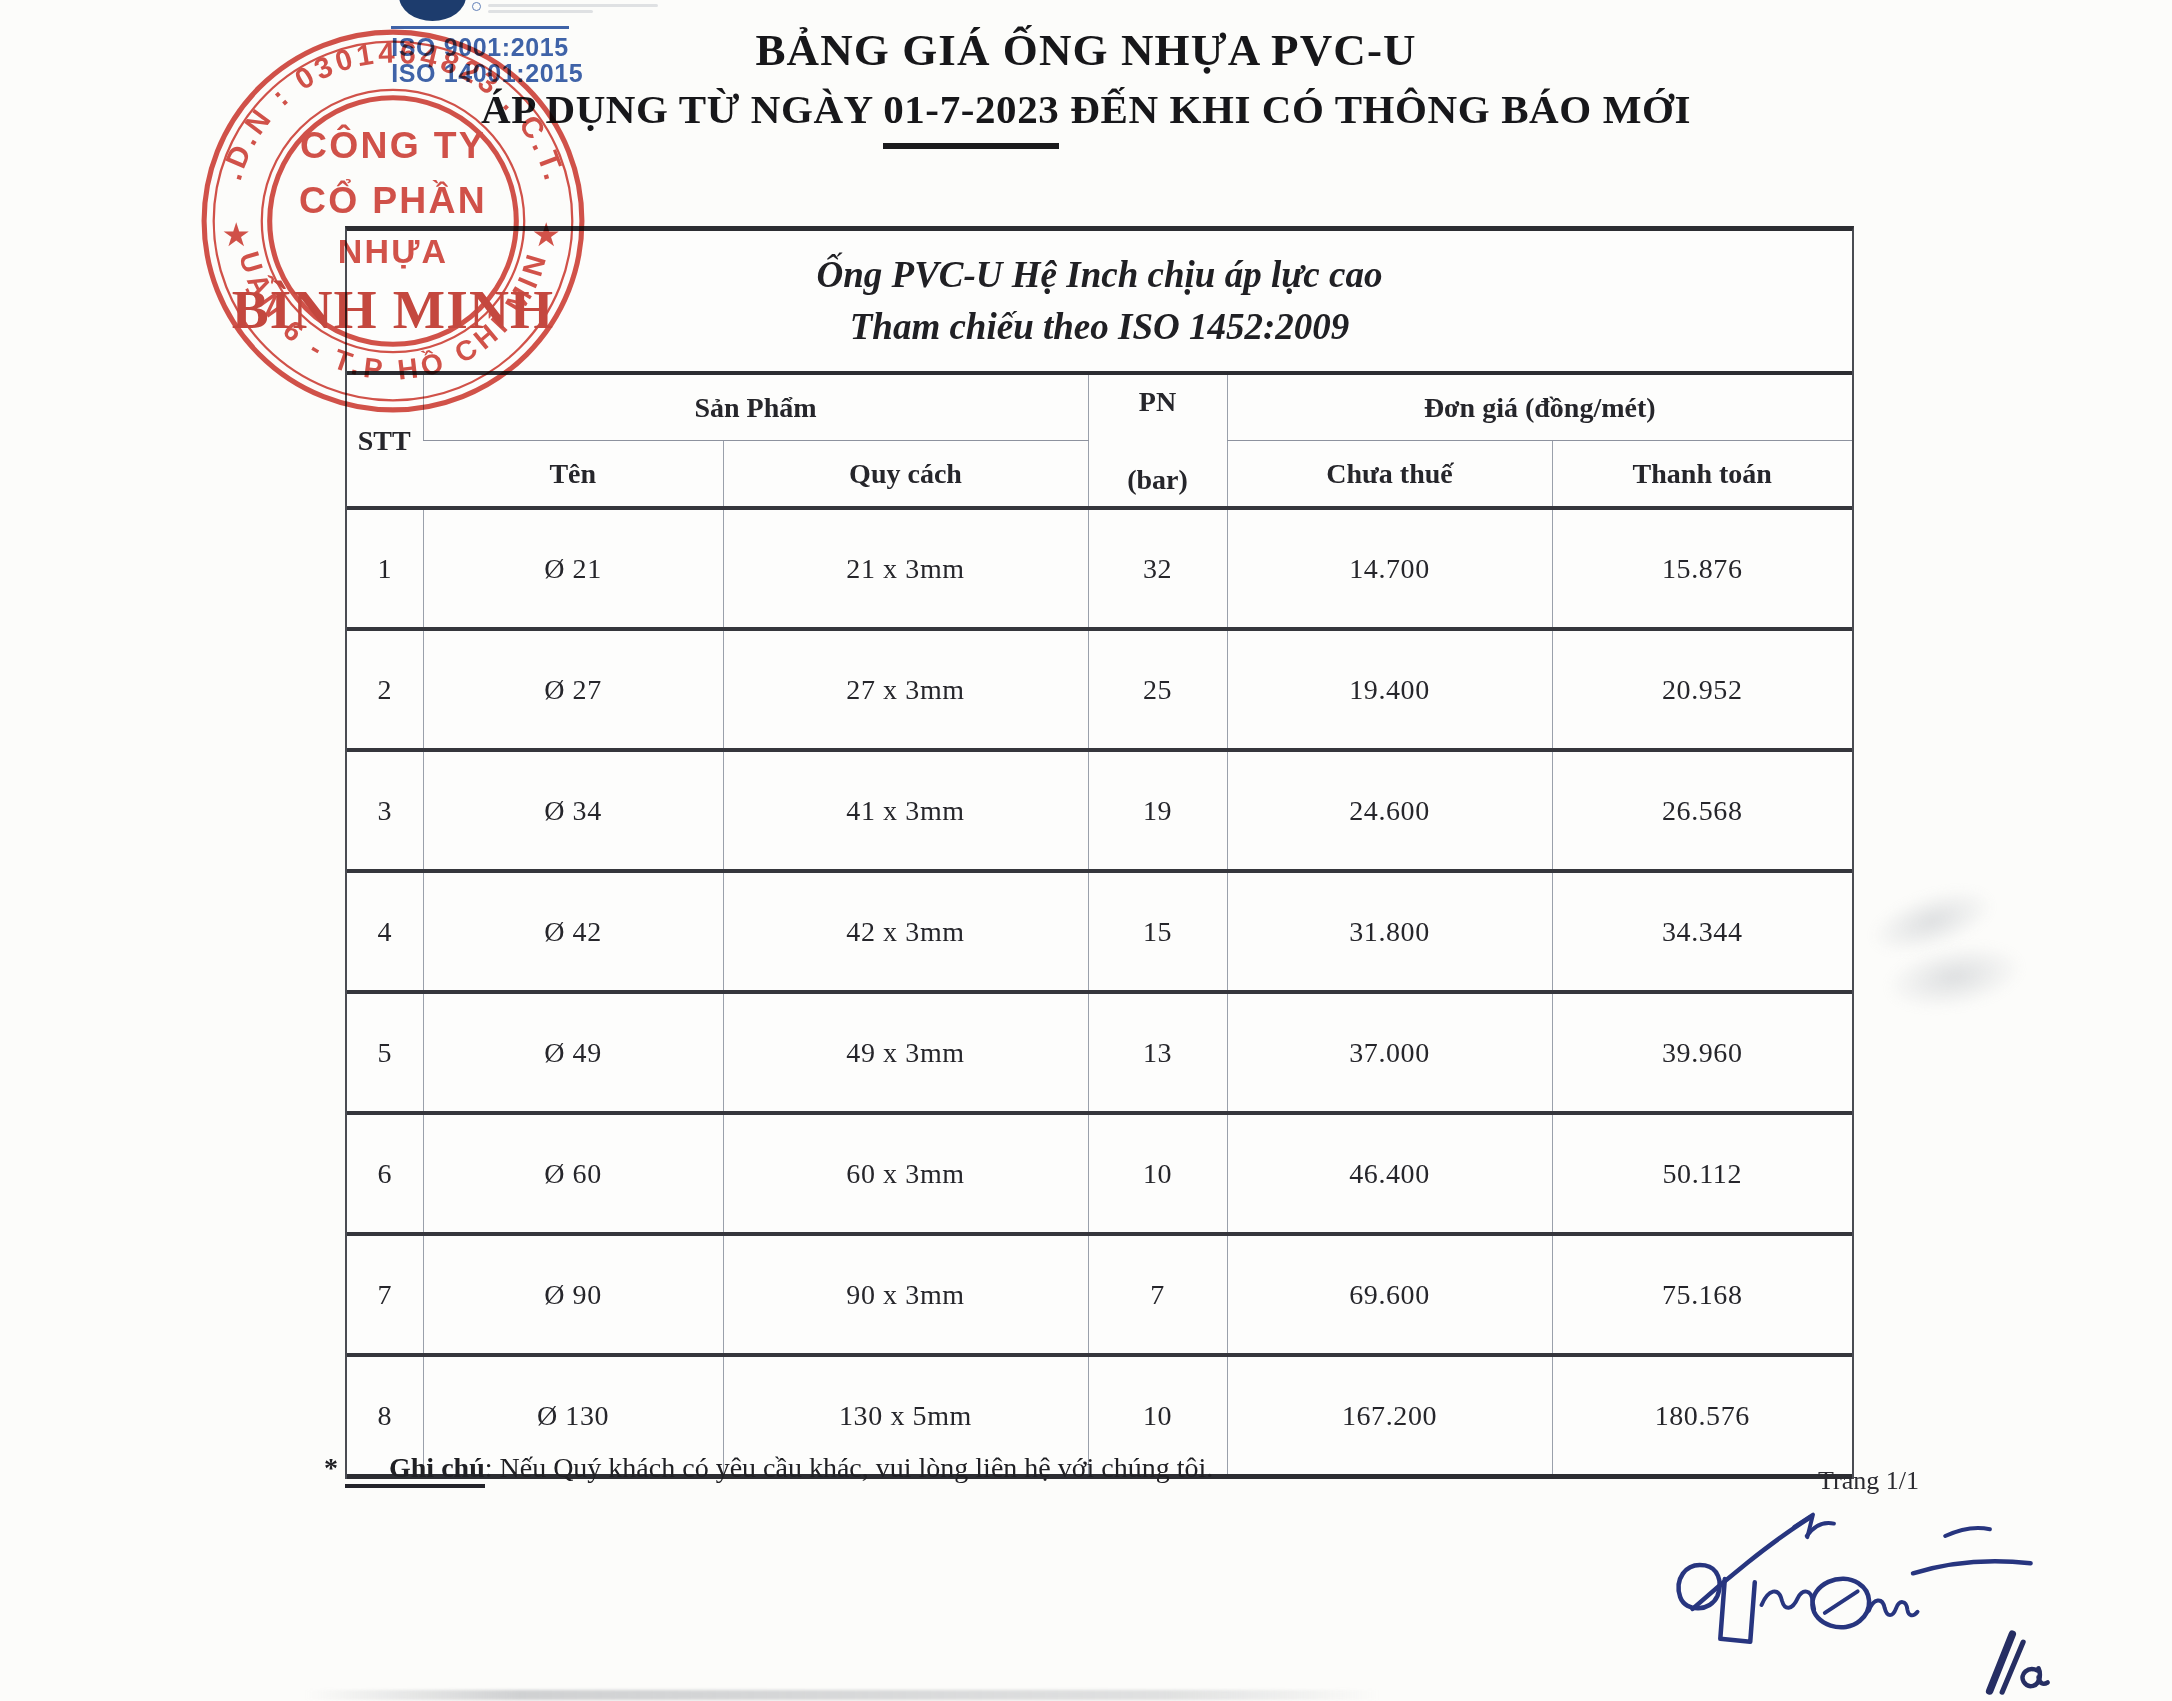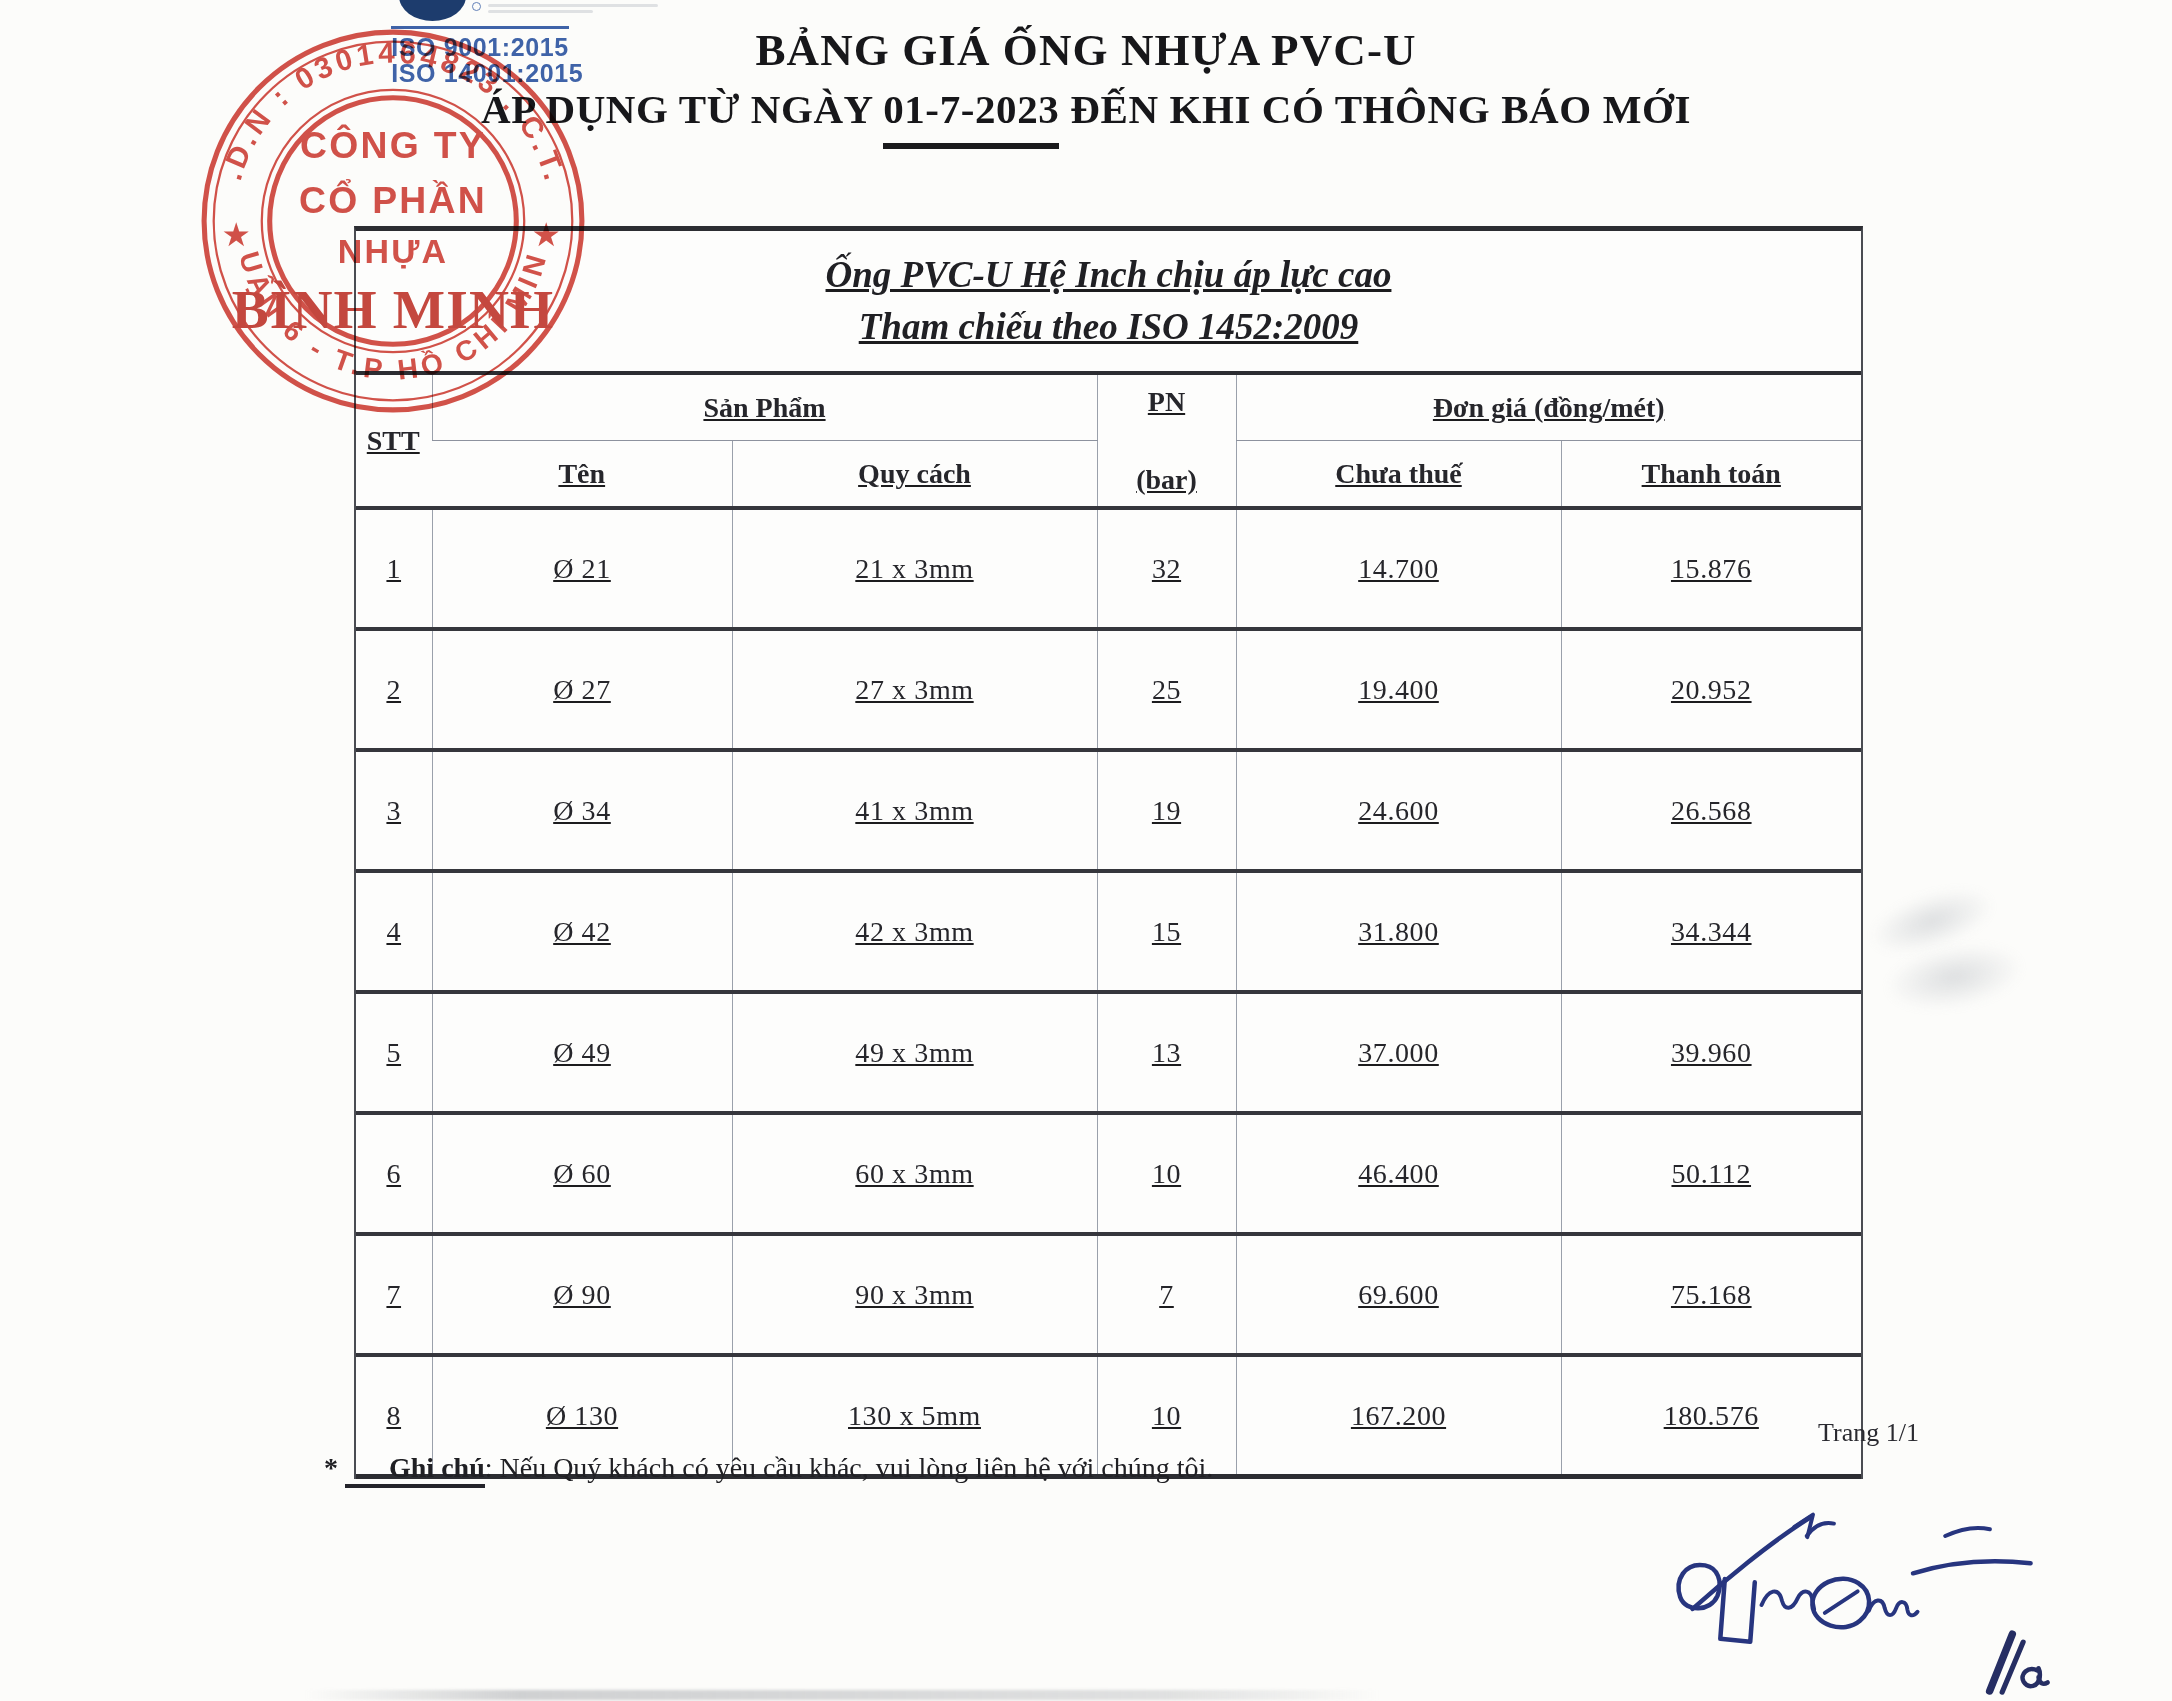--- a/index.html
+++ b/index.html
@@ -52,23 +52,23 @@
   .stamp .arc-text-b { font-family:"Liberation Sans", sans-serif; font-weight:bold;
     font-size:50px; letter-spacing:9px; }
   .stamp .c1 { font-family:"Liberation Sans", sans-serif; font-weight:bold; font-size:66px; letter-spacing:4px;}
   .stamp .c3 { font-family:"Liberation Sans", sans-serif; font-weight:bold; font-size:60px; letter-spacing:4px;}
   .stamp .c4 { font-family:"Liberation Serif", serif; font-weight:bold; font-size:98px;
     letter-spacing:2px; fill:#c23a30; }
   .stamp .star { font-size:58px; }
 
   
   .table-box {
-    position:absolute; left:354px; top:226px; width:1505px;
+    position:absolute; left:345px; top:226px; width:1505px;
     border:2.3px solid #4a4c52; border-top:5.1px solid #2c2d32; border-bottom:none;
-    background:rgba(255,255,255,.35); z-index:3;text-decoration:underline;
+    background:rgba(255,255,255,.35); z-index:3;
   }
   .tbl-title {
     height:140px; border-bottom:4.5px solid #2c2d32;
     display:flex; flex-direction:column; align-items:center; justify-content:center;
     font-style:italic; font-weight:bold; font-size:37px; line-height:52px; color:#202024;
   }
   table.price { width:100%; border-collapse:collapse; table-layout:fixed; }
   table.price th, table.price td { font-size:28px; color:#26262b; }
   table.price thead th {
     font-weight:bold; height:63px; text-align:center; vertical-align:middle;
@@ -83,21 +83,21 @@
     height:115px; text-align:center; vertical-align:middle;
     border-top:4px solid #35363c; border-left:1.1px solid #9aa0ab;
     font-size:28px; letter-spacing:0.6px;
   }
   table.price tbody tr:last-child td { border-bottom:5.1px solid #2c2d32; }
 
   
   .note { position:absolute; left:324px; top:1452px; font-size:28px; color:#202024; z-index:3; }
   .note .marker { font-weight:bold; }
   .note .label { font-weight:bold; border-bottom:4.5px solid #24242a; padding-bottom:0.6px;padding-left:44px; }
-  .page-label { position:absolute; left:1818px; top:1418px; font-size:26px; color:#2a2a30; z-index:3; }
+  .page-label { position:absolute; left:1818px; top:1466px; font-size:26px; color:#2a2a30; z-index:3; }
 
   .signature { position:absolute; left:1670px; top:1493px; width:373px; height:164px; z-index:6; }
   .signature path { stroke:#27357f; fill:none; stroke-linecap:round; stroke-linejoin:round; }
   .initials { position:absolute; left:1968px; top:1625px; width:91px; height:74px; z-index:6; }
   .initials path { stroke:#262e63; fill:none; stroke-linecap:round; }
 
   
   .smudge { position:absolute; border-radius:50%; filter:blur(5.1px); z-index:1;
     background:radial-gradient(ellipse at center, #b6bac0 0%, rgba(182,186,192,0) 70%); opacity:.45; }
   .smudge.s1 { left:1867px; top:894px; width:130px; height:54px; transform:rotate(-18deg); }

